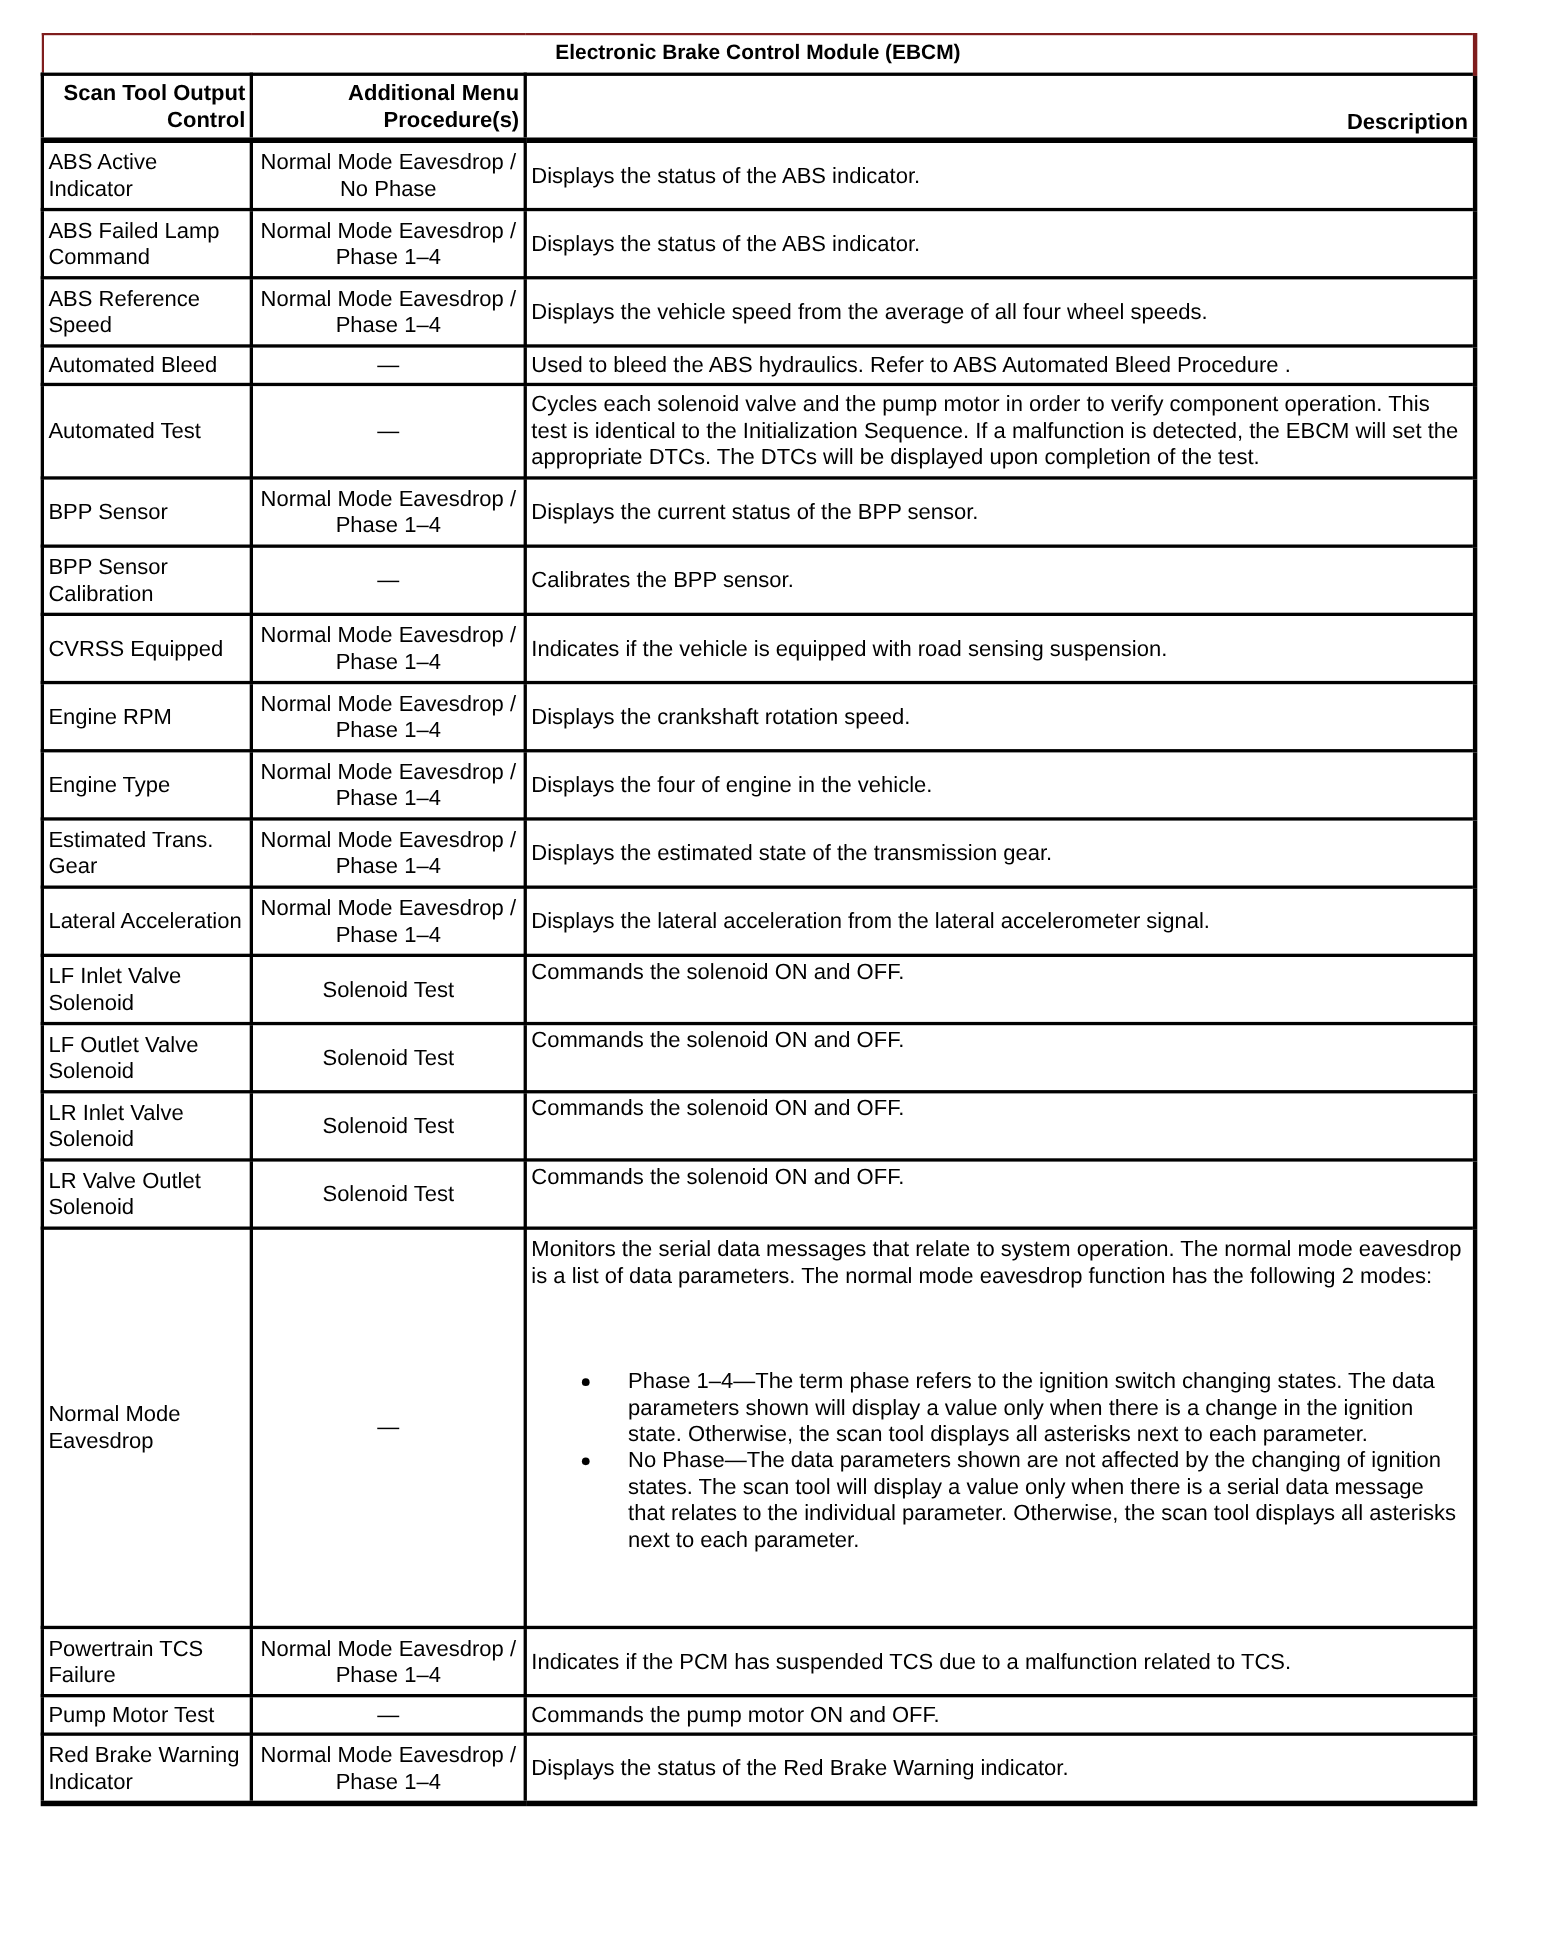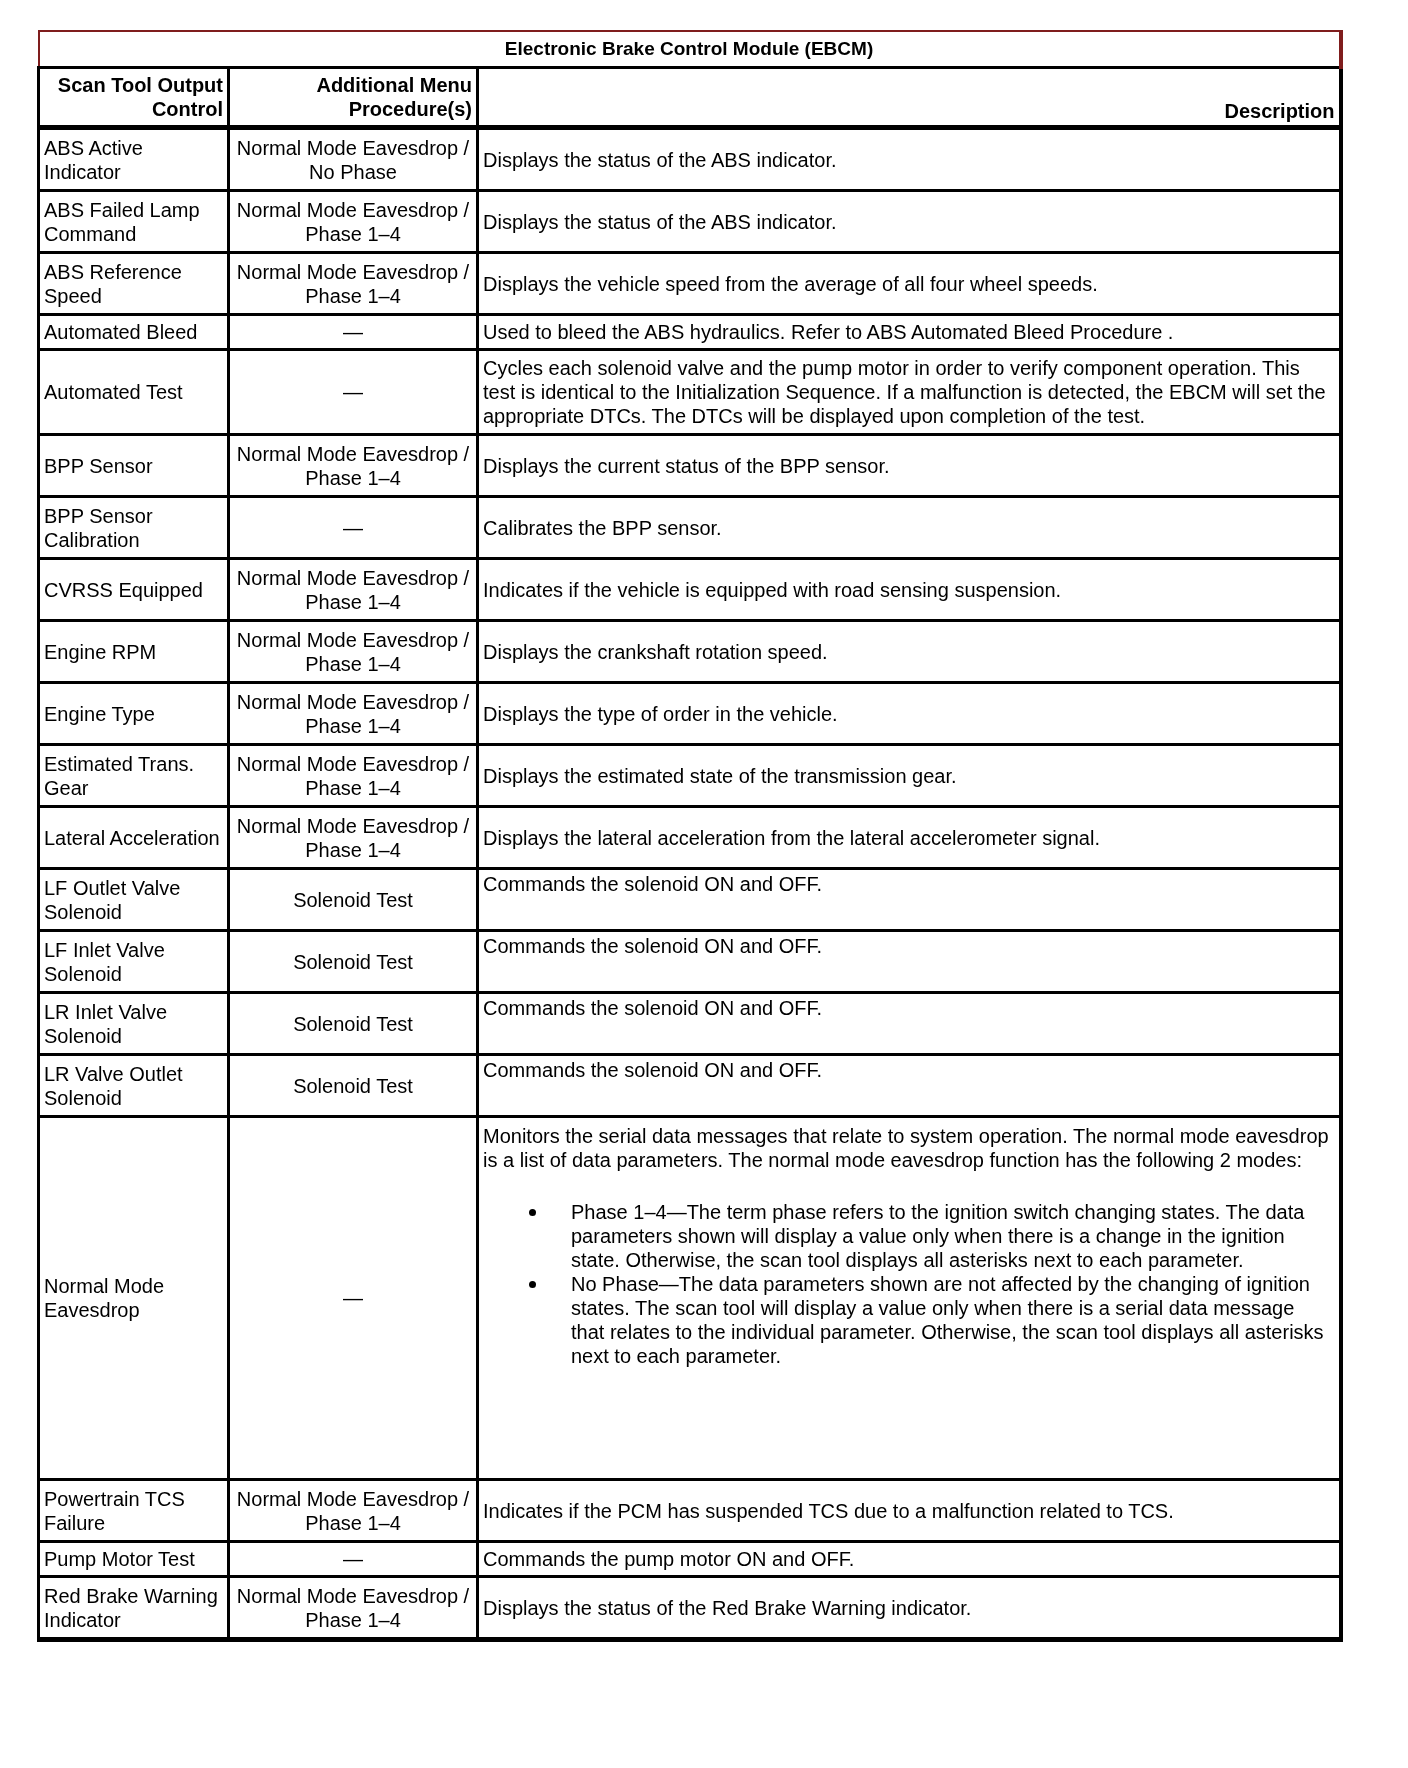--- a/index.html
+++ b/index.html
@@ -29,21 +29,21 @@
     #ebcm-table td.name { text-align: left; margin-left: 24px; }
     #ebcm-table td.menu { text-align: center; }
     #ebcm-table td.desc { text-align: left; }
     #ebcm-table td.desc.top { vertical-align: top; }
     #ebcm-table tr.r2 td { height: 55px; }
     #ebcm-table tr.r1 td { height: 28px; }
     #ebcm-table tr.r3 td { height: 78px; }
     #ebcm-table tr.rbig td { height: 352px; }
     #ebcm-table tr.rbig td.desc { vertical-align: top; padding-top: 6px; }
     .eaves-intro { margin: 0; }
-    .eaves-list { list-style: none; margin: 28px 0 0 0; padding: 0 10px 0 0; }
+    .eaves-list { list-style: none; margin: 72px 0 0 0; padding: 0 10px 0 0; }
     .eaves-list li { position: relative; padding-left: 88px; margin-bottom: 0; }
     .eaves-list li .bullet {
       position: absolute; left: 46px; top: 9px; width: 7px; height: 7px;
       background: #000; border-radius: 50%;
     }
     #ebcm-table tr:last-child td { border-bottom-width: 5px; }
     #ebcm-table td:last-child, #ebcm-table th:last-child { border-right-width: 4px; }
   </style>
 </head>
 <body>
@@ -106,39 +106,39 @@
       <td class="desc">Indicates if the vehicle is equipped with road sensing suspension.</td>
     </tr>
     <tr class="r2">
       <td class="name">Engine RPM</td>
       <td class="menu">Normal Mode Eavesdrop / Phase 1–4</td>
       <td class="desc">Displays the crankshaft rotation speed.</td>
     </tr>
     <tr class="r2">
       <td class="name">Engine Type</td>
       <td class="menu">Normal Mode Eavesdrop / Phase 1–4</td>
-      <td class="desc">Displays the type of order in the vehicle.</td>
+      <td class="desc">Displays the four of engine in the vehicle.</td>
     </tr>
     <tr class="r2">
       <td class="name">Estimated Trans. Gear</td>
       <td class="menu">Normal Mode Eavesdrop / Phase 1–4</td>
       <td class="desc">Displays the estimated state of the transmission gear.</td>
     </tr>
     <tr class="r2">
       <td class="name">Lateral Acceleration</td>
       <td class="menu">Normal Mode Eavesdrop / Phase 1–4</td>
       <td class="desc">Displays the lateral acceleration from the lateral accelerometer signal.</td>
     </tr>
     <tr class="r2">
-      <td class="name">LF Outlet Valve Solenoid</td>
+      <td class="name">LF Inlet Valve Solenoid</td>
       <td class="menu">Solenoid Test</td>
       <td class="desc top">Commands the solenoid ON and OFF.</td>
     </tr>
     <tr class="r2">
-      <td class="name">LF Inlet Valve Solenoid</td>
+      <td class="name">LF Outlet Valve Solenoid</td>
       <td class="menu">Solenoid Test</td>
       <td class="desc top">Commands the solenoid ON and OFF.</td>
     </tr>
     <tr class="r2">
       <td class="name">LR Inlet Valve Solenoid</td>
       <td class="menu">Solenoid Test</td>
       <td class="desc top">Commands the solenoid ON and OFF.</td>
     </tr>
     <tr class="r2">
       <td class="name">LR Valve Outlet Solenoid</td>

